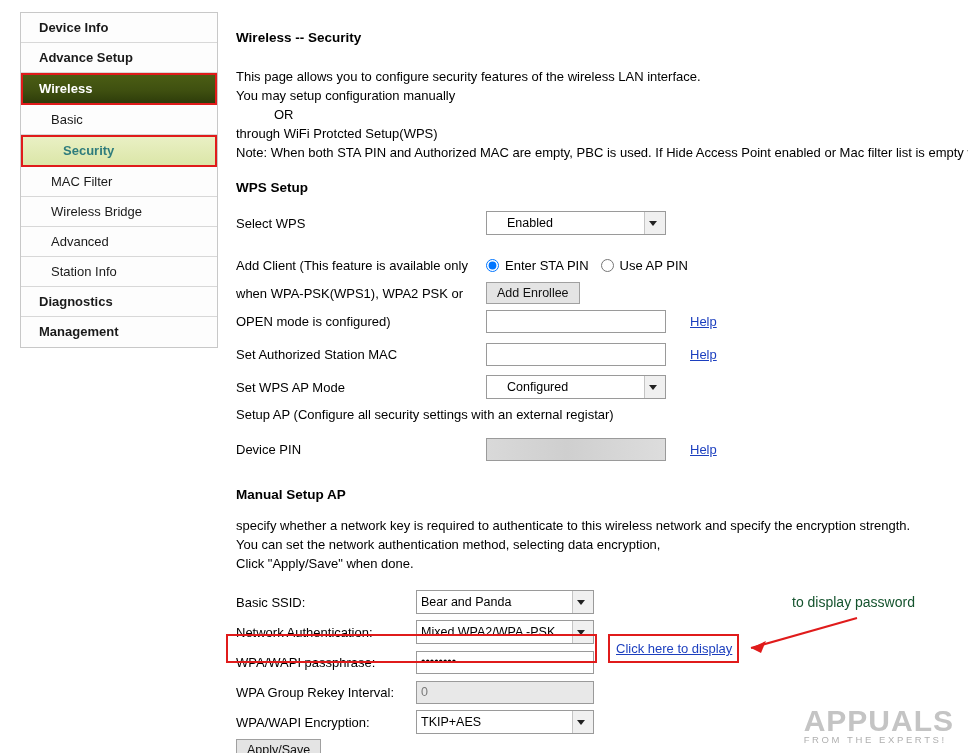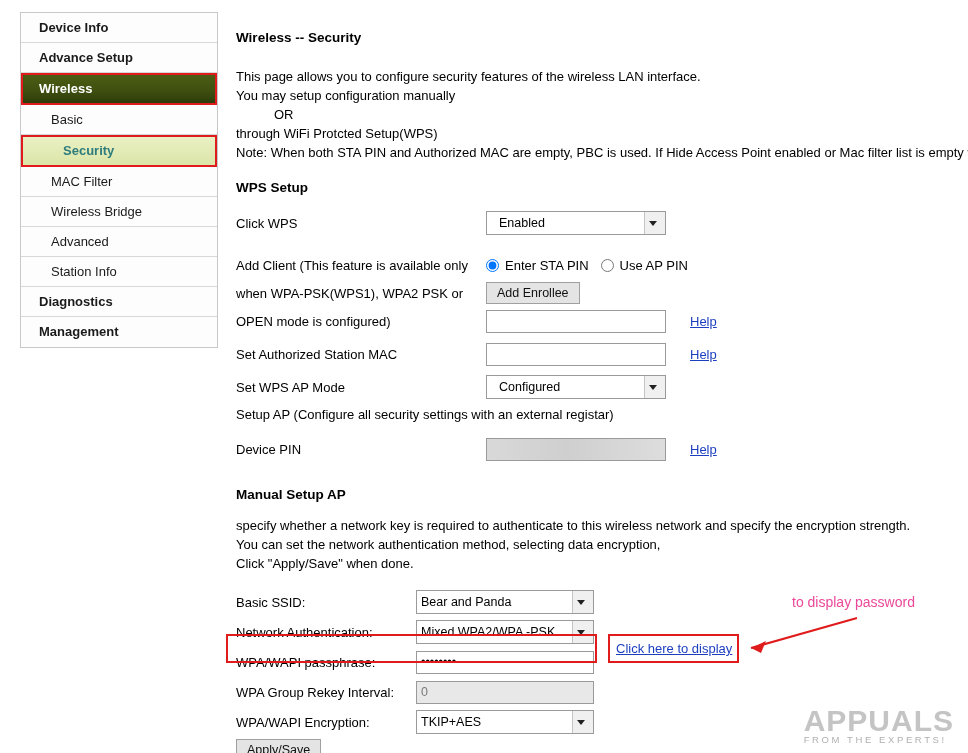--- a/index.html
+++ b/index.html
@@ -92,21 +92,21 @@
   }
   .plain-line { font-size: 13px; line-height:17px; margin-top:1px; }
 
   select.ctl {
     width: 180px;
     height: 24px;
     font-family: "Liberation Sans", sans-serif;
     font-size: 12.5px;
     border: 1px solid #9a9a9a;
     background: #ffffff;
-    padding-left: 12px;
+    padding-left: 20px;
     -webkit-appearance: none;
     appearance: none;
   }
   .selwrap { position: relative; display:inline-block; }
   .selwrap:after {
     content: "";
     position: absolute; right: 9px; top: 10px;
     border-left: 4px solid transparent;
     border-right: 4px solid transparent;
     border-top: 5px solid #222;
@@ -181,21 +181,21 @@
     position: absolute;
     left: 616px; top: 641px;
     color: #1c3fbf;
     text-decoration: underline;
     font-size: 13px;
     cursor: pointer;
   }
   .annotation {
     position: absolute;
     left: 792px; top: 594px;
-    color: #ec4899;
+    color: #14532d;
     font-size: 14px;
     white-space: nowrap;
   }
   #arrow-svg { position:absolute; left:735px; top:612px; }
 
   
   #watermark {
     position: absolute;
     right: 14px; bottom: 8px;
     color: #b9b9b9;
@@ -262,21 +262,21 @@
     <div>This page allows you to configure security features of the wireless LAN interface.</div>
     <div>You may setup configuration manually</div>
     <div class="ctr">OR</div>
     <div>through WiFi Protcted Setup(WPS)</div>
     <div class="nowrap">Note: When both STA PIN and Authorized MAC are empty, PBC is used. If Hide Access Point enabled or Mac filter list is empty with</div>
   </div>
 
   <div class="section-title">WPS Setup</div>
 
   <div class="frow" style="margin-top:16px;">
-    <div class="flabel">Click WPS</div>
+    <div class="flabel">Select WPS</div>
     <span class="selwrap">
       <select class="ctl">
         <option>Enabled</option>
       </select>
     </span>
   </div>
 
   <div class="frow" style="margin-top:18px;">
     <div class="flabel">Add Client (This feature is available only</div>
     <div class="radio-line">

